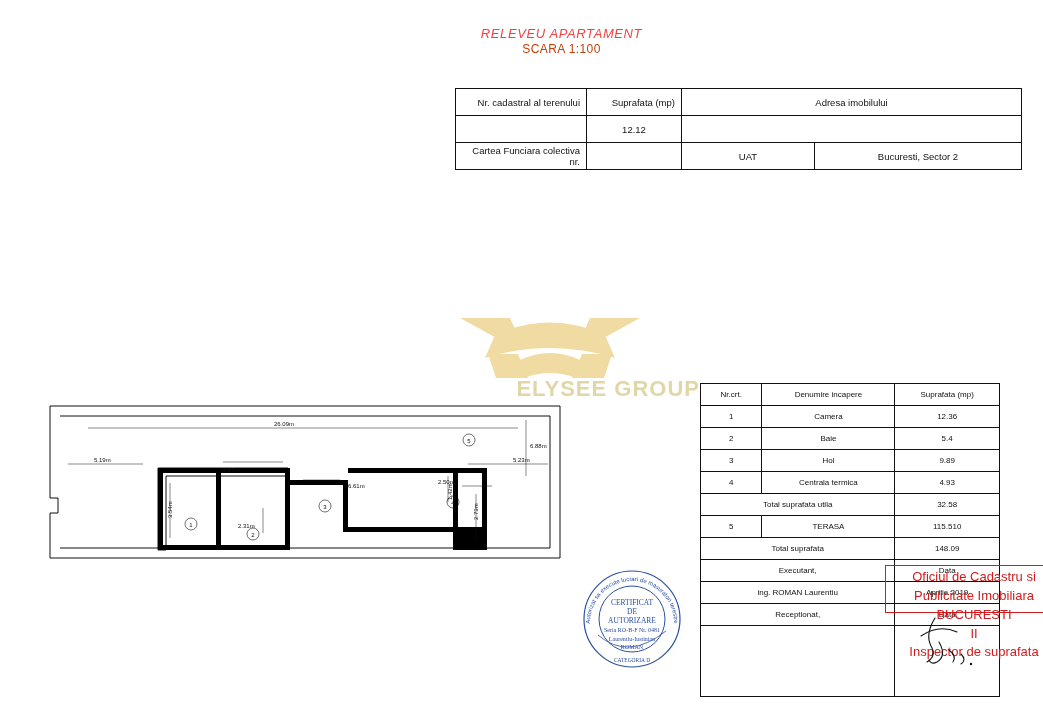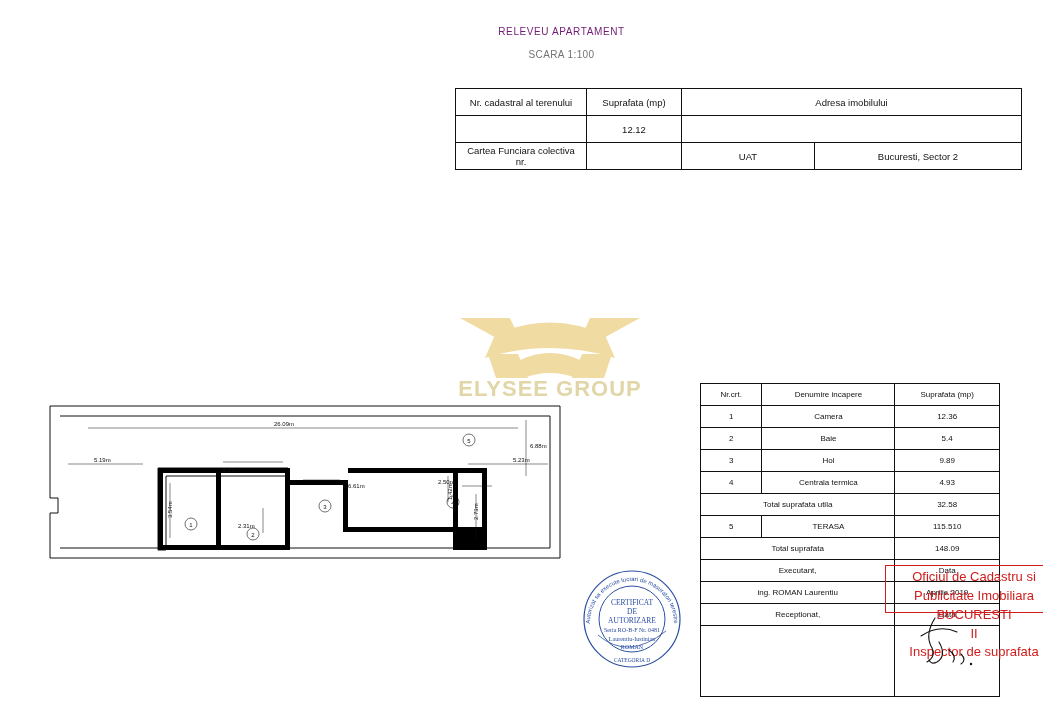--- a/index.html
+++ b/index.html
@@ -23,66 +23,67 @@
 
   
   .title-block {
     position: absolute;
     top: 26px;
     left: 0;
     width: 1043px;
     text-align: center;
   }
   .title-main {
-    font-size: 10px;
+    font-size: 13px;
     letter-spacing: 0.6px;
-    color: #701a75;
+    color: #ef4444;
     margin-left: 80px;
+    font-style: italic;
   }
   .title-sub {
-    font-size: 10px;
+    font-size: 12px;
     letter-spacing: 0.4px;
-    color: #737373;
-    margin-top: 12px;
+    color: #c2410c;
+    margin-top: 1px;
     margin-left: 80px;
   }
 
   
   .header-table {
     position: absolute;
     left: 455px;
     top: 88px;
     width: 567px;
     border-collapse: collapse;
     font-size: 9.5px;
   }
   .header-table td {
     border: 1px solid #111;
     height: 26px;
     padding: 0 6px;
     vertical-align: middle;
   }
   .ht-c { text-align: center; }
-  .ht-l { text-align: center; }
+  .ht-l { text-align: right; }
 
   
   .watermark {
     position: absolute;
     left: 400px;
     top: 280px;
     width: 300px;
     height: 140px;
     pointer-events: none;
   }
   .wm-text {
     position: absolute;
     top: 96px;
     left: 0;
     width: 300px;
-    text-align: center;
+    text-align: right;
     font-size: 22px;
     font-weight: bold;
     letter-spacing: 1px;
     color: #d8c98a;
     opacity: 0.75;
     font-family: "Liberation Sans", sans-serif;
   }
 
   
   .plan {

